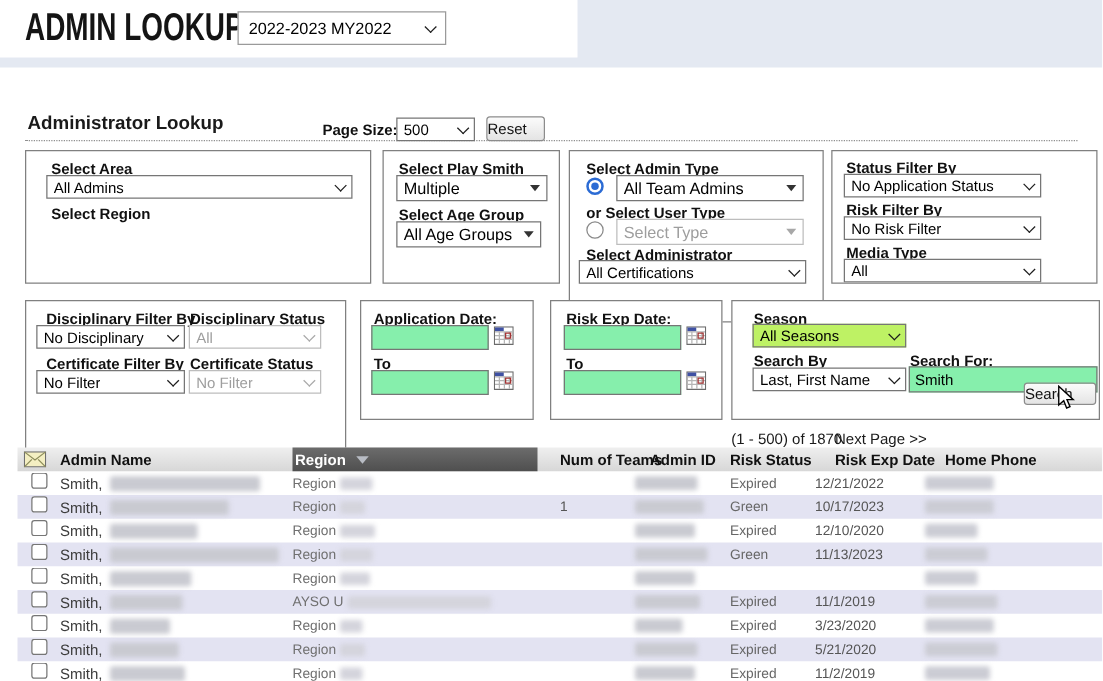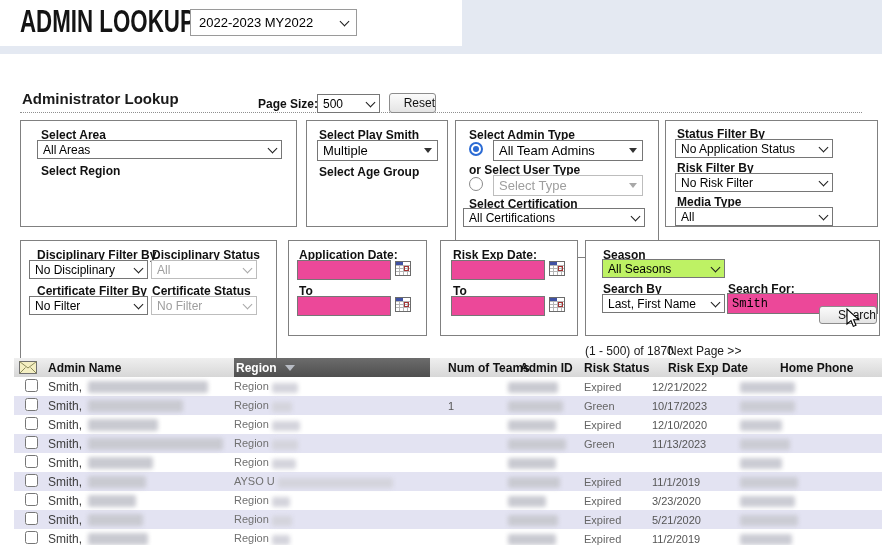--- a/index.html
+++ b/index.html
@@ -32,45 +32,45 @@
   .chev{width:7px;height:7px;border-right:1.8px solid #1c1c1c;border-bottom:1.8px solid #1c1c1c;
         transform:rotate(45deg);margin-top:-3px;flex:none}
   .tri{width:0;height:0;border-left:4px solid transparent;border-right:4px solid transparent;
        border-top:5px solid #333;flex:none}
   .sel.dis{border-color:#bdbdbd;color:#9e9e9e}
   .sel.dis .chev{border-color:#a8a8a8}
   .sel.dis .tri{border-top-color:#a8a8a8}
   .sel.yellow{background:#bef264}
   .selTall{height:21px;font-size:13px}
 
-  .inp{position:absolute;height:20px;border:1px solid #767676;background:#ec4899;
-       font-family:Liberation Mono, monospace;font-size:12px;padding:0 4px;color:#000}
+  .inp{position:absolute;height:20px;border:1px solid #767676;background:#86efac;
+       font-family:Liberation Sans, sans-serif;font-size:12px;padding:0 4px;color:#000}
   .btn{position:absolute;border:1px solid #8c8c8c;border-radius:3px;
        background:linear-gradient(#fbfbfb,#e4e4e4);font-family:"Liberation Sans",sans-serif;
-       font-size:12px;color:#111;text-align:right;cursor:pointer}
+       font-size:12px;color:#111;text-align:left;cursor:pointer}
   .radio{position:absolute;width:14px;height:14px;border-radius:50%;border:1.5px solid #8a8a8a;
          background:#fff;display:flex;align-items:center;justify-content:center}
   .radio.on{border:2px solid #2b6bd4}
   .radio .dot{width:6px;height:6px;border-radius:50%;background:#2b6bd4}
 
   
   .pag{position:absolute;top:344px;font-size:12px;color:#1a1a1a;white-space:nowrap}
   a.pagelink{color:#1a1a1a;text-decoration:none}
 
   
   .grid{display:grid;grid-template-columns:34px 186px 196px 76px 78px 68px 88px 1fr;align-items:center}
   .t-head{position:absolute;left:14px;top:358px;width:868px;height:19px;
           background:linear-gradient(#efefef,#d7d7d7);font-size:12px;font-weight:bold;color:#111}
   .t-head .cell{white-space:nowrap}
   .h-region{background:linear-gradient(#6c6c6c,#4f4f4f);color:#fff;height:19px;display:flex;
             align-items:center;padding-left:2px}
   .sort-tri{width:0;height:0;border-left:5px solid transparent;border-right:5px solid transparent;
             border-top:6px solid #b8bcc4;margin-left:8px}
   .h-cb{padding-left:5px;display:flex;align-items:center}
-  .pad14{padding-left:14px}.pad16{padding-left:16px}.pad18{padding-left:18px}.pad32{padding-left:40px}
+  .pad14{padding-left:14px}.pad16{padding-left:16px}.pad18{padding-left:18px}.pad32{padding-left:16px}
 
   .t-body{position:absolute;left:14px;top:377px;width:868px}
   .t-row{height:19px}
   .t-row.stripe{background:#e3e3f2}
   .cell{white-space:nowrap;overflow:visible}
   .c-cb{padding-left:11px}
   .cb{width:13px;height:13px;accent-color:#fff;margin:0}
   .c-name{font-size:12px;color:#3c3c3c}
   .c-region{font-size:11px;color:#707070}
   .c-teams{font-size:11px;color:#555;padding-left:18px}
@@ -102,51 +102,55 @@
   <div class="lbl" style="left:258px;top:97px">Page Size:</div>
   <div class="sel" style="left:317px;top:94px;width:63px">
     <span class="txt">500</span>
     <span class="chev"></span>
   </div>
   <button class="btn" style="left:389px;top:93px;width:47px;height:20px">Reset</button>
 
   <div class="fbox" style="left:20px;top:120px;width:277px;height:107px">
     <div class="lbl" style="left:20px;top:7px">Select Area</div>
     <div class="sel" style="left:16px;top:19px;width:245px">
-      <span class="txt">All Areas</span>
+      <span class="txt">All Admins</span>
         <span class="chev"></span>
     </div>
     <div class="lbl" style="left:20px;top:43px">Select Region</div>
   </div>
 
   <div class="fbox" style="left:306px;top:120px;width:142px;height:107px">
     <div class="lbl" style="left:12px;top:7px">Select Play Smith</div>
     <div class="sel selTall" style="left:10px;top:19px;width:121px">
       <span class="txt">Multiple</span>
         <span class="tri"></span>
     </div>
     <div class="lbl" style="left:12px;top:44px">Select Age Group</div>
+    <div class="sel selTall" style="left:10px;top:56px;width:116px">
+      <span class="txt">All Age Groups</span>
+        <span class="tri"></span>
+    </div>
   </div>
 
   <div class="fbox" style="left:455px;top:120px;width:204px;height:138px">
     <div class="lbl" style="left:13px;top:7px">Select Admin Type</div>
     <span class="radio on" style="left:13px;top:21px">
         <span class="dot"></span>
       </span>
     <div class="sel selTall" style="left:37px;top:19px;width:150px">
       <span class="txt">All Team Admins</span>
         <span class="tri"></span>
     </div>
     <div class="lbl" style="left:13px;top:42px">or Select User Type</div>
     <span class="radio" style="left:13px;top:56px"></span>
     <div class="sel selTall dis" style="left:37px;top:54px;width:150px">
       <span class="txt">Select Type</span>
         <span class="tri"></span>
     </div>
-    <div class="lbl" style="left:13px;top:76px">Select Certification</div>
+    <div class="lbl" style="left:13px;top:76px">Select Administrator</div>
     <div class="sel" style="left:7px;top:87px;width:182px">
       <span class="txt">All Certifications</span>
         <span class="chev"></span>
     </div>
   </div>
 
   <div class="fbox" style="left:665px;top:120px;width:213px;height:107px">
     <div class="lbl" style="left:11px;top:6px">Status Filter By</div>
     <div class="sel" style="left:9px;top:18px;width:158px">
       <span class="txt">No Application Status</span>

